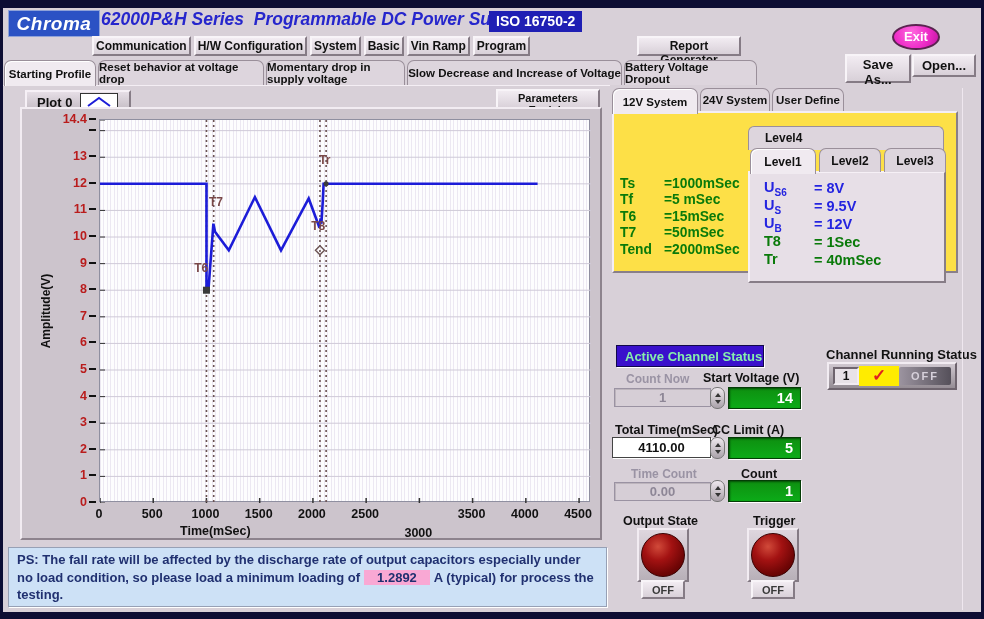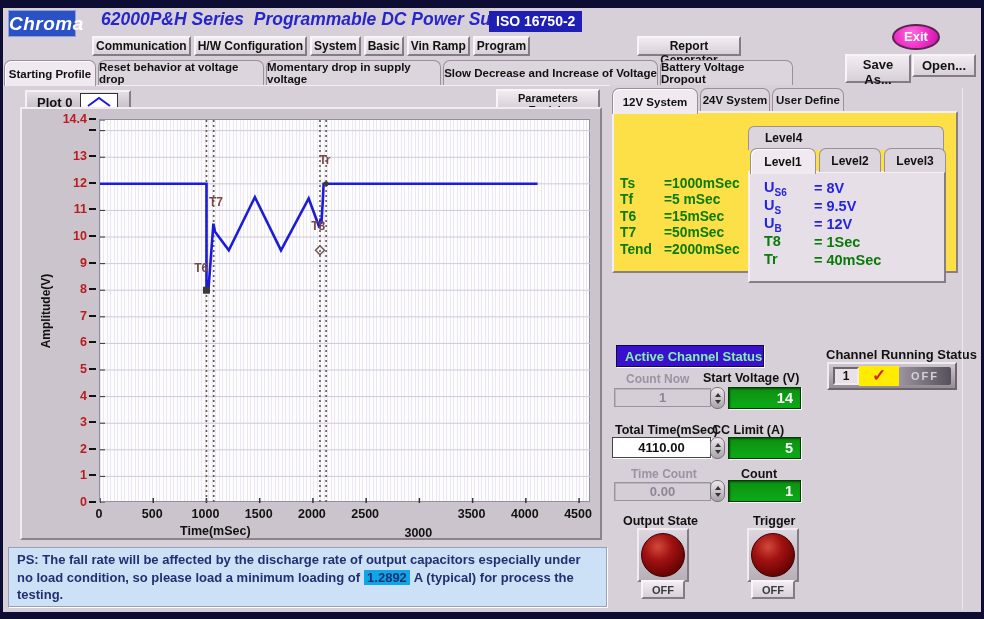--- a/index.html
+++ b/index.html
@@ -6,21 +6,21 @@
   *{box-sizing:border-box;}
   .screen{position:relative;width:984px;height:619px;background:#d8d0d8;overflow:hidden;
     font-family:"Liberation Sans",sans-serif;}
   .frame{position:absolute;background:#0d0d33;z-index:50;}
   .f-top{left:0;top:0;width:984px;height:8px;}
   .f-bot{left:0;bottom:0;width:984px;height:7px;}
   .f-left{left:0;top:0;width:3px;height:619px;}
   .f-right{right:0;top:0;width:3px;height:619px;}
 
   
-  .logo{position:absolute;left:8px;top:10px;width:68px;height:27px;background:#2b52c4;
+  .logo{position:absolute;left:8px;top:10px;width:92px;height:27px;background:#2b52c4;
     border:1px solid #8fa2d8;color:#fff;font-weight:bold;font-style:italic;font-size:19px;
     text-align:center;line-height:25px;letter-spacing:.5px;}
   .title{position:absolute;left:101px;top:9px;color:#2626cc;font-weight:bold;font-style:italic;
     font-size:17.5px;white-space:pre;}
   .iso{position:absolute;left:489px;top:11px;background:#1f1fb4;color:#fff;font-weight:bold;
     font-size:14px;padding:2px 7px 3px;}
   .btn{background:linear-gradient(#f2ecf2,#d8d0d8);border:2px solid;
     border-color:#f8f4f8 #857b85 #857b85 #f8f4f8;color:#111;font-weight:bold;
     font-family:"Liberation Sans",sans-serif;cursor:default;}
   .menurow{position:absolute;left:92px;top:36px;display:flex;gap:3px;}
@@ -64,21 +64,21 @@
     font-weight:bold;font-size:12.5px;color:#b91c1c;}
   #y-ticks .yt i{display:inline-block;width:7px;height:2px;background:#111;margin-left:2px;}
   #x-ticks{position:absolute;left:77px;top:398px;width:500px;height:15px;}
   #x-ticks .xt{position:absolute;width:44px;text-align:center;font-weight:bold;font-size:12.5px;color:#111;}
   .xlab{position:absolute;left:158px;top:415px;font-weight:bold;font-size:12.5px;color:#111;}
 
   
   .note{position:absolute;left:8px;top:547px;width:599px;height:60px;background:#cde1f6;
     border:1px solid #97a0b5;box-shadow:1px 1px 0 #fff;padding:3px 8px;color:#203070;
     font-weight:bold;font-size:13px;line-height:1.35;}
-  .hl{background:#0ea5e9;padding:0 3px;margin:0 4px;}
+  .hl{background:#f9a8d4;padding:0 13px;margin:0 4px;}
 
   
   .systabrow{position:absolute;left:612px;top:88px;display:flex;gap:2px;height:23px;z-index:2;}
   .rpanel{position:absolute;left:612px;top:111px;width:346px;height:162px;background:#fde047;
     border:2px solid;border-color:#f4eef4 #897f89 #897f89 #f4eef4;}
   .lvl4{position:absolute;left:134px;top:13px;width:196px;height:24px;background:#ddd5dd;
     border:1px solid #9a8f9a;border-bottom:none;border-radius:6px 6px 0 0;font-size:12px;
     font-weight:bold;color:#111;padding:4px 0 0 16px;}
   .lvlrow{position:absolute;left:136px;top:35px;display:flex;gap:3px;height:24px;z-index:2;}
   .lvlrow .tab{font-size:12px;}
@@ -157,21 +157,21 @@
     <button class="btn">Program</button>
   </div>
   <button class="btn rg">Report Generator</button>
   <div class="exit">Exit</div>
   <button class="btn saveas">Save As...</button>
   <button class="btn openb">Open...</button>
 
   <div class="tabrow">
     <div class="tab active" style="width:92px">Starting Profile</div>
     <div class="tab" style="width:166px">Reset behavior at voltage drop</div>
-    <div class="tab" style="width:175px">Momentary drop in supply voltage</div>
+    <div class="tab" style="width:139px">Momentary drop in supply voltage</div>
     <div class="tab" style="width:215px">Slow Decrease and Increase of Voltage</div>
     <div class="tab" style="width:133px">Battery Voltage Dropout</div>
   </div>
   <div class="tabline"></div>
 
   <div class="legend">
     <span>Plot 0</span>
     <span class="glyphbox">
       <svg width="30" height="14">
           <polyline points="4,11 15,3 26,11" fill="none" stroke="#1c1cd8" stroke-width="2"></polyline>

